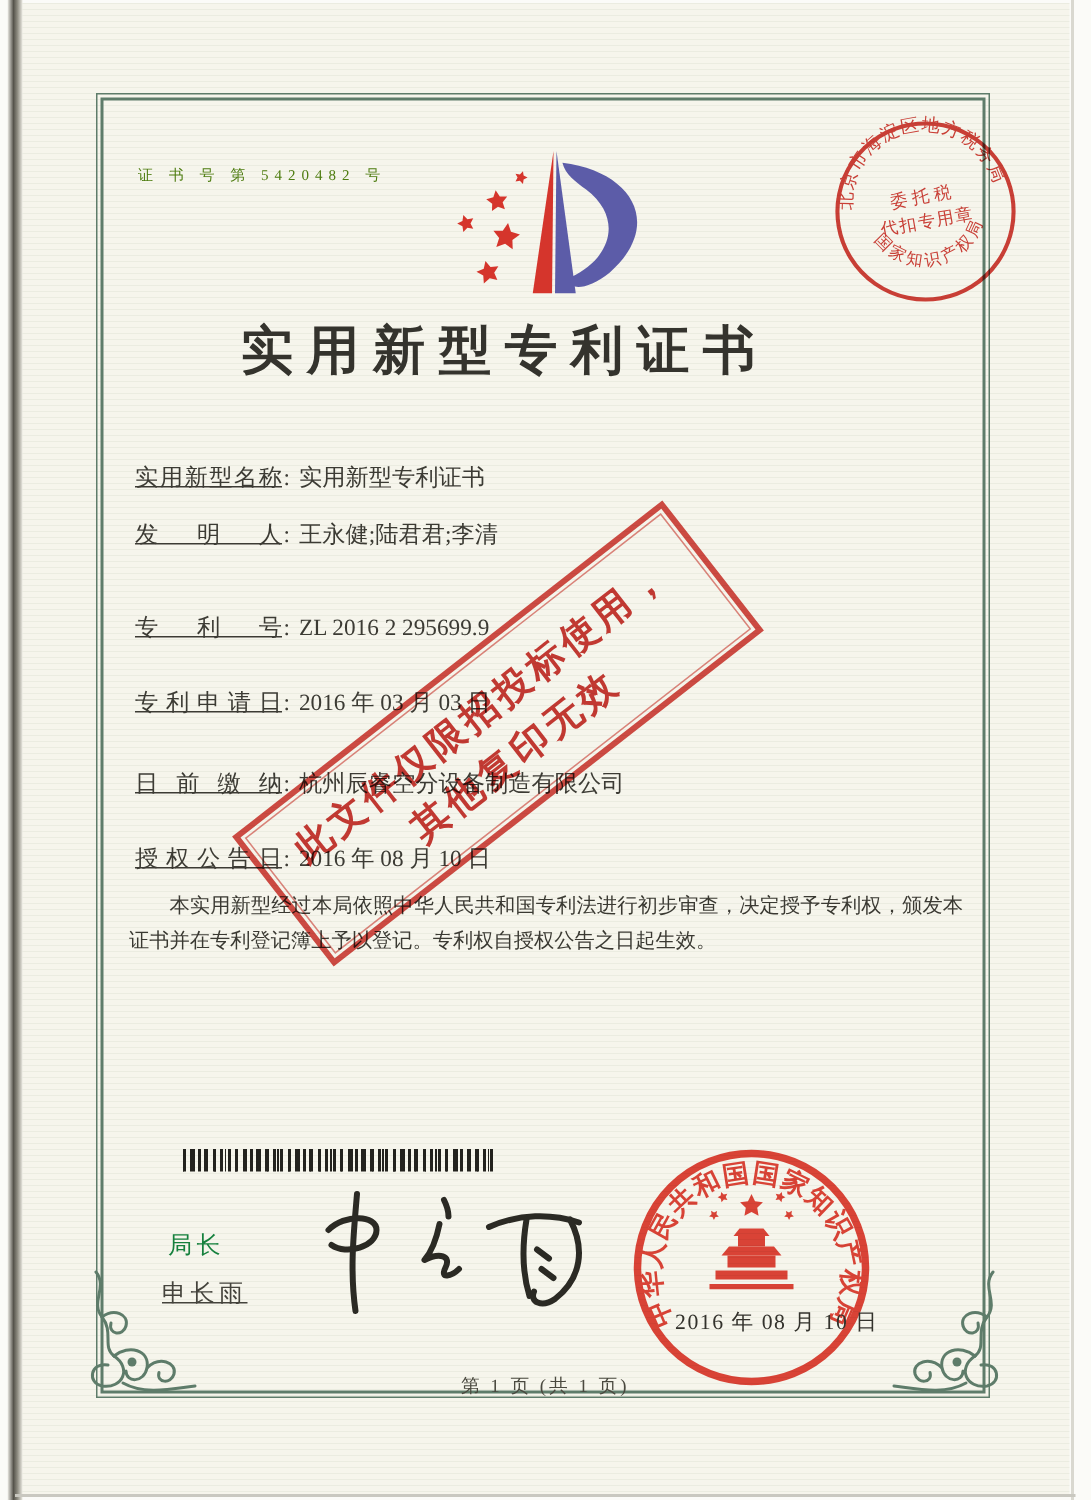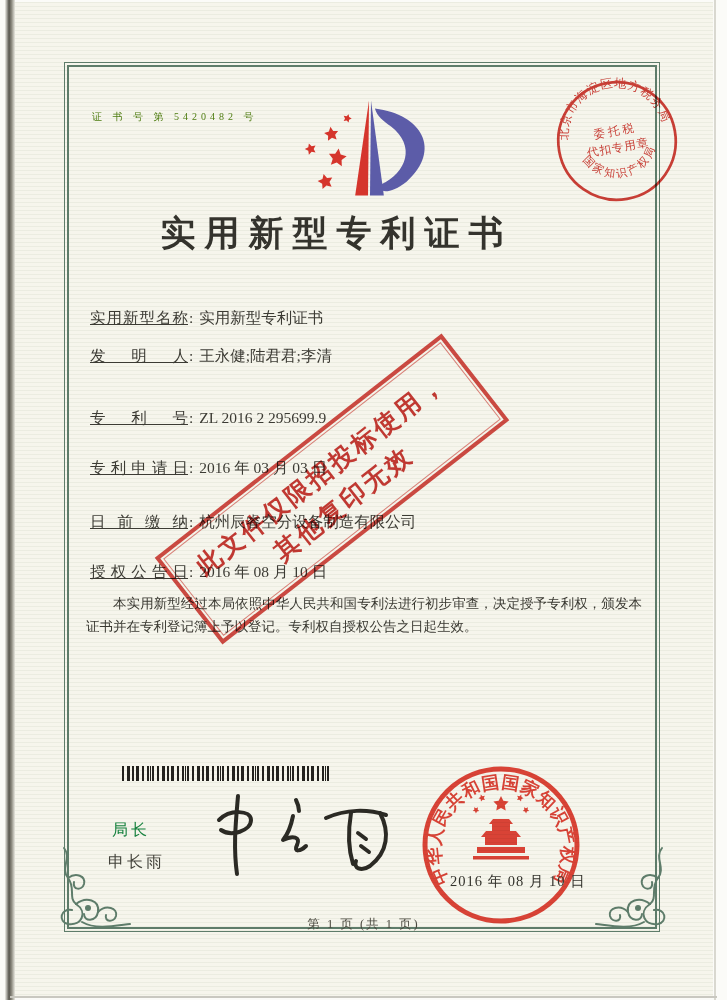--- a/index.html
+++ b/index.html
@@ -45,21 +45,21 @@
          text-align:justify;color:#3a3932;}
   .paras p{margin:0;text-indent:2em;font-family:Liberation Serif, serif;}
 
   .barcode{position:absolute;left:122px;top:766px;width:208px;height:15px;
     background:
       repeating-linear-gradient(90deg,#23221e 0 1px,rgba(0,0,0,0) 1px 7px),
       repeating-linear-gradient(90deg,#23221e 0 2px,rgba(0,0,0,0) 2px 5px);
   }
 
   .sig-title{position:absolute;left:112px;top:820px;font-size:16px;letter-spacing:3px;color:#15803d;}
-  .sig-name{position:absolute;left:108px;top:852px;font-size:16px;letter-spacing:3px;color:#44433c;}
+  .sig-name{position:absolute;left:108px;top:852px;font-size:16px;letter-spacing:3px;color:#44433c;text-decoration:underline;}
   .signature{position:absolute;left:200px;top:786px;width:215px;height:100px;}
 
   .seal{position:absolute;left:418px;top:762px;width:166px;height:166px;opacity:.93;mix-blend-mode:multiply;}
   .seal-date{position:absolute;left:450px;top:872px;font-size:14.5px;letter-spacing:1px;color:#33322c;z-index:5;}
 
   .footer{position:absolute;left:0;top:916px;width:727px;text-align:center;font-size:12.5px;
           letter-spacing:2px;color:#4a493f;}
 
   .ornament{position:absolute;width:96px;height:96px;color:#5e7c6a;}
   .orn-left{left:42px;top:842px;}

